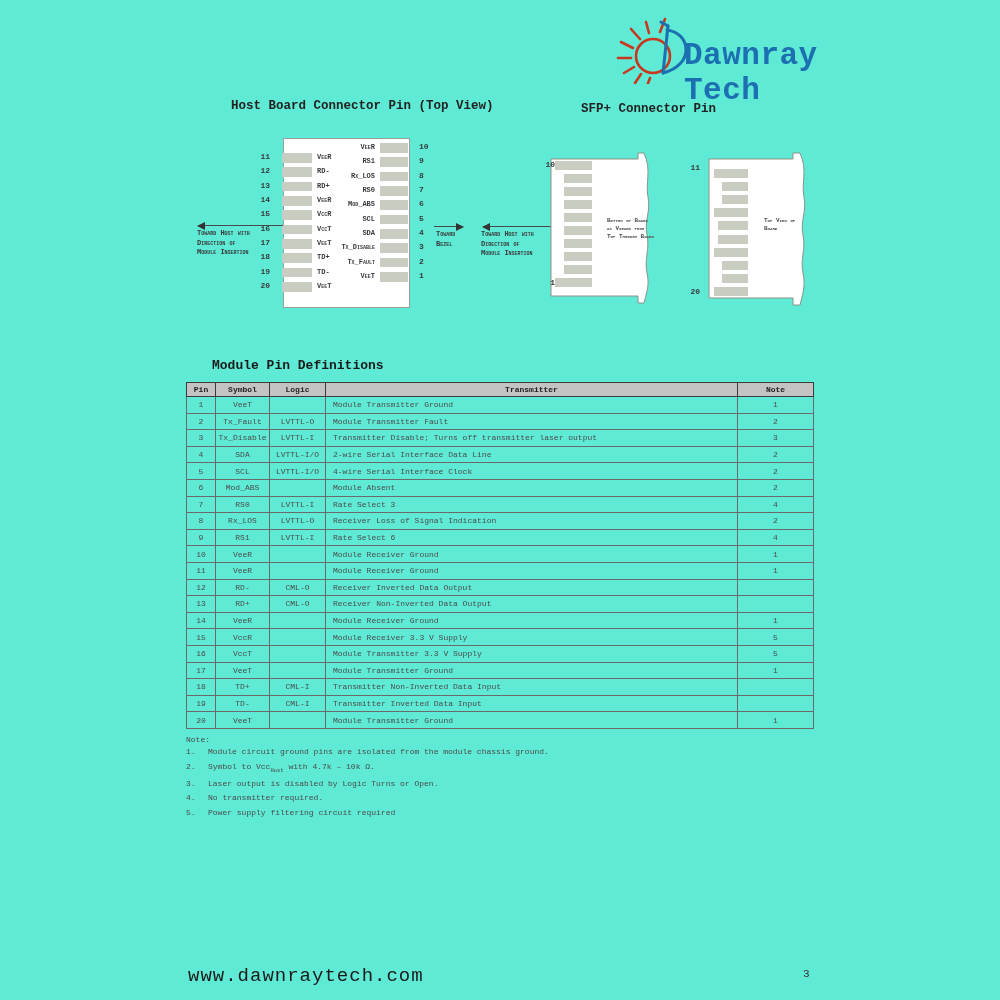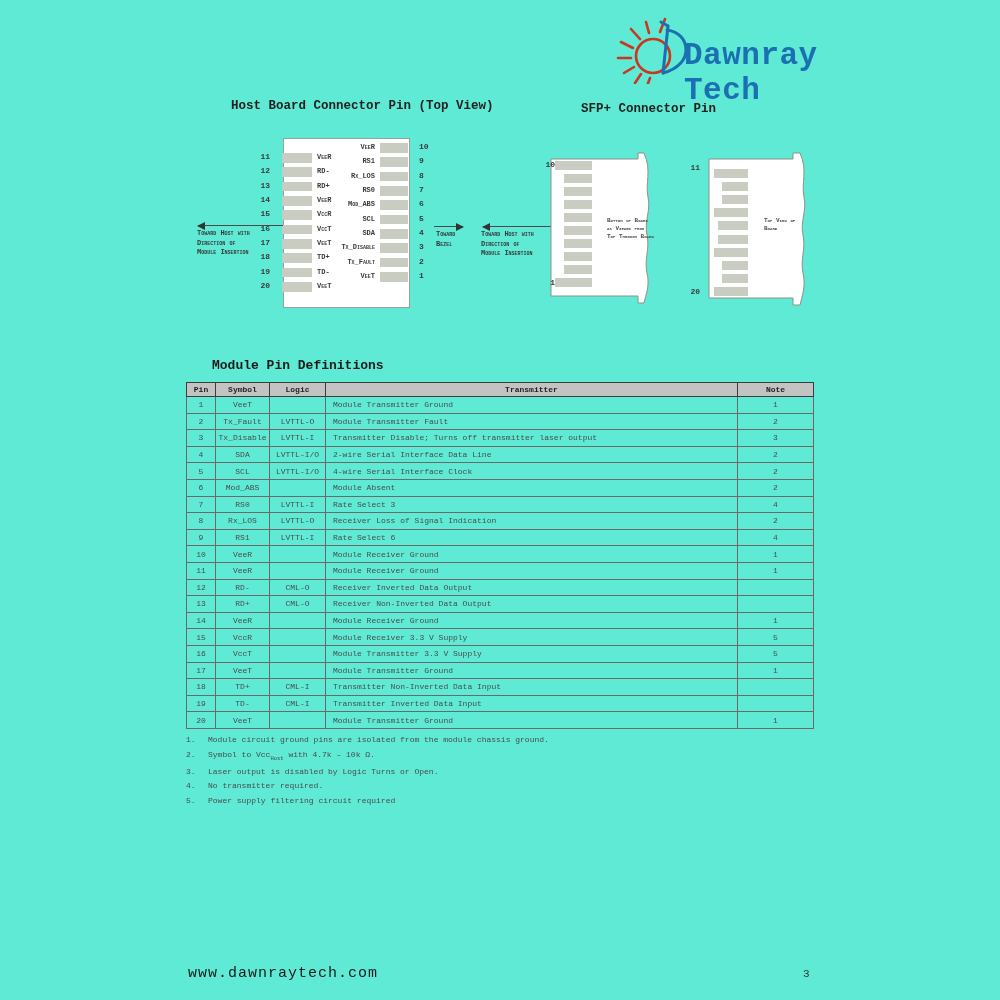--- a/index.html
+++ b/index.html
@@ -60,21 +60,21 @@
   #pin-table td.c3{text-align:left;padding-left:7px;}
 
   
   #notes{position:absolute;left:186px;top:735px;width:520px;font-size:8px;color:#4c4c4c;}
   #notes .note-label{margin-bottom:3px;}
   .note-item{display:flex;margin-bottom:5.5px;}
   .note-num{width:22px;flex:0 0 22px;}
   .note-item sub{font-size:5.5px;}
 
   
-  #footer-url{position:absolute;left:188px;top:965px;font-size:15px;color:#1a1a1a;letter-spacing:1px;}
+  #footer-url{position:absolute;left:188px;top:965px;font-size:19px;color:#1a1a1a;letter-spacing:1px;}
   #footer-page{position:absolute;left:803px;top:968px;font-size:11px;color:#333;}
 </style>
 </head>
 <body>
 
 <div id="page">
 
   <div id="logo">
     <svg class="sun" width="90" height="72" viewBox="0 0 90 72">
       <g stroke="#c8371f" stroke-width="2.6" stroke-linecap="round">
@@ -373,20 +373,21 @@
           <td class="c0">20</td>
           <td class="c1">VeeT</td>
           <td class="c2"></td>
           <td class="c3">Module Transmitter Ground</td>
           <td class="c4">1</td>
         </tr>
       </tbody>
   </table>
 
   <div id="notes">
+    <div class="note-label">Note:</div>
     <div>
         <div class="note-item">
           <span class="note-num">1.</span>
           <span>Module circuit ground pins are isolated from the module chassis ground.</span>
         </div>
         <div class="note-item">
           <span class="note-num">2.</span>
           <span><span>Symbol to Vcc</span><sub>Host</sub><span> with 4.7k – 10k Ω.</span></span>
         </div>
         <div class="note-item">

